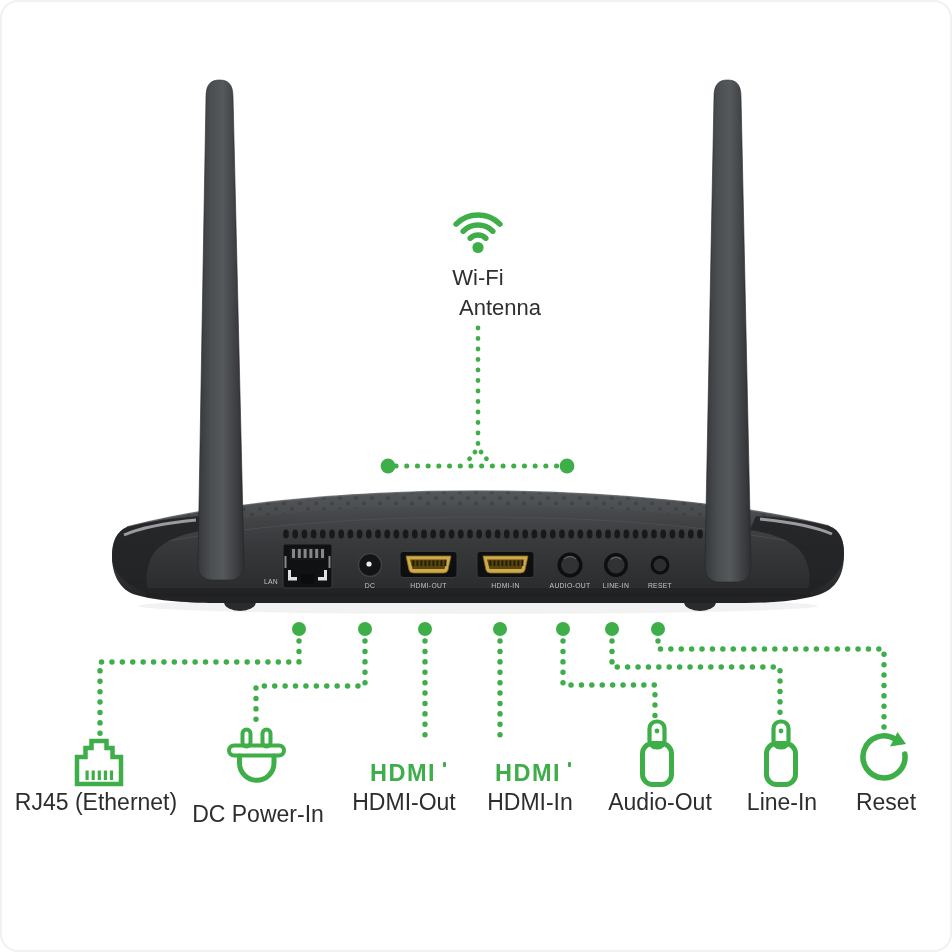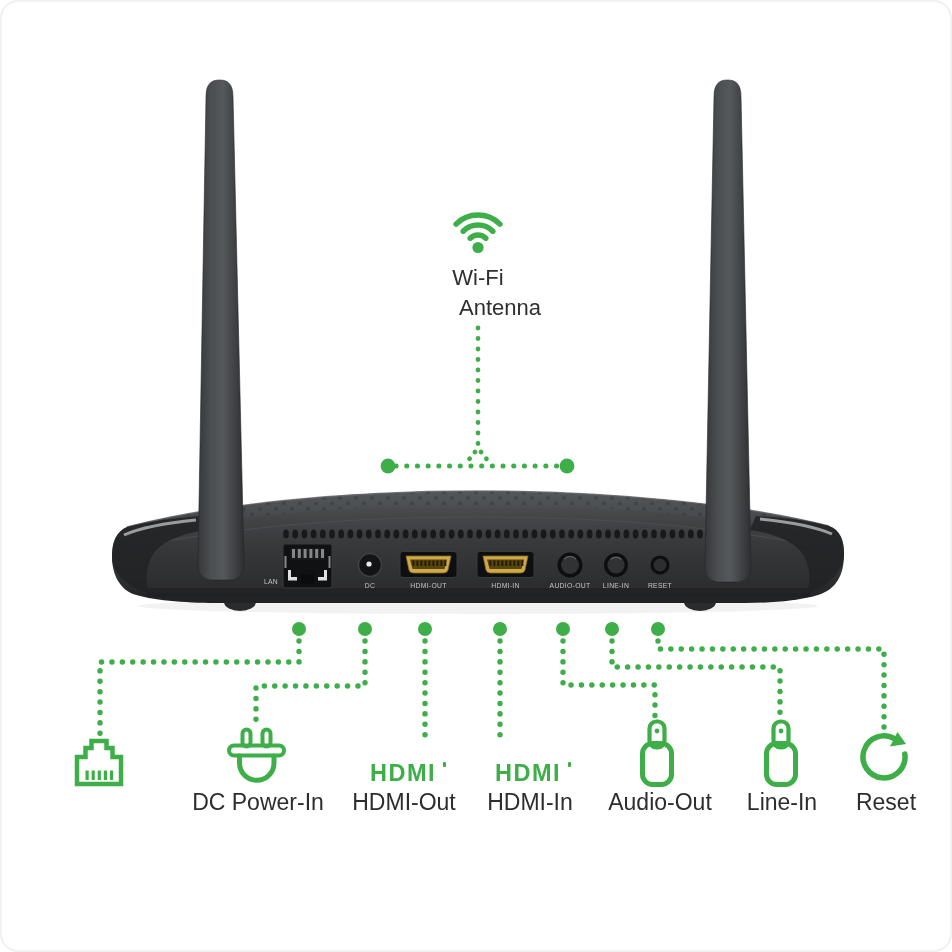--- a/index.html
+++ b/index.html
@@ -322,21 +322,22 @@
 
     <g>
       <path d="M 904.8,754 A 21,21 0 1 1 895,739" fill="none" stroke="#3EAE49" stroke-width="5.5" stroke-linecap="round"></path>
       <polygon points="906,744 890,746.5 897.5,732" fill="#3EAE49"></polygon>
     </g>
   </svg>
 
   <div class="wifi-line" style="left:478px;top:263px;">Wi-Fi</div>
   <div class="wifi-line" style="left:500px;top:293px;">Antenna</div>
 
-  <div class="callout-label" style="left:258px;">DC Power-In</div>
+  <div class="callout-label" style="left:96px;">RJ45 (Ethernet)</div>
+  <div class="callout-label" style="left:258px;margin-top:12px;">DC Power-In</div>
   <div class="callout-label" style="left:404px;">HDMI-Out</div>
   <div class="callout-label" style="left:530px;">HDMI-In</div>
   <div class="callout-label" style="left:660px;">Audio-Out</div>
   <div class="callout-label" style="left:782px;">Line-In</div>
   <div class="callout-label" style="left:886px;">Reset</div>
 
   <div class="frame"></div>
 </div>
 
 </body></html>

